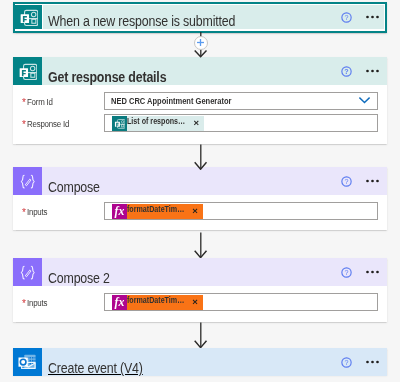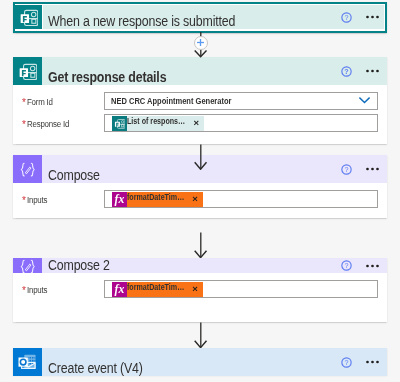--- a/index.html
+++ b/index.html
@@ -190,21 +190,21 @@
                   <span>List of respons…</span>
                 </span>
               <span class="tx">×</span>
             </span>
           </div>
         </div>
       </div>
     </div>
   </div>
 
-  <div class="card" id="card2" style="top:155px;height:63px;">
+  <div class="card" id="card2" style="top:167px;height:63px;">
     <div class="hdr" style="height:28px;background:#eae6fb;">
       <div class="icobox" style="background:#8a6efb;align-self:stretch;">
         <svg width="18" height="18" viewBox="0 0 18 18">
           <g fill="none" stroke="#ffffff" stroke-width="1.15" stroke-linecap="round" stroke-linejoin="round" opacity=".88">
             <path d="M6.1 3.3 C5.0 3.35 4.85 4.25 4.85 5.65 C4.85 7.35 4.85 8.55 3.35 9.6
                      C4.85 10.65 4.85 11.85 4.85 13.55 C4.85 14.95 5.0 15.85 6.1 15.9"></path>
             <path d="M13.4 3.3 C14.5 3.35 14.65 4.25 14.65 5.65 C14.65 7.35 14.65 8.55 16.15 9.6
                      C14.65 10.65 14.65 11.85 14.65 13.55 C14.65 14.95 14.5 15.85 13.4 15.9"></path>
           </g>
           <g fill="none" stroke="#ffffff" stroke-width="0.95" opacity=".88" stroke-linejoin="round">
@@ -250,21 +250,21 @@
                 </span>
               <span class="tx">×</span>
             </span>
           </div>
         </div>
       </div>
     </div>
   </div>
 
   <div class="card" id="card3" style="top:258px;height:64px;">
-    <div class="hdr" style="height:15px;background:#eae6fb;">
+    <div class="hdr" style="height:28px;background:#eae6fb;">
       <div class="icobox" style="background:#8a6efb;align-self:stretch;">
         <svg width="18" height="18" viewBox="0 0 18 18">
           <g fill="none" stroke="#ffffff" stroke-width="1.15" stroke-linecap="round" stroke-linejoin="round" opacity=".88">
             <path d="M6.1 3.3 C5.0 3.35 4.85 4.25 4.85 5.65 C4.85 7.35 4.85 8.55 3.35 9.6
                      C4.85 10.65 4.85 11.85 4.85 13.55 C4.85 14.95 5.0 15.85 6.1 15.9"></path>
             <path d="M13.4 3.3 C14.5 3.35 14.65 4.25 14.65 5.65 C14.65 7.35 14.65 8.55 16.15 9.6
                      C14.65 10.65 14.65 11.85 14.65 13.55 C14.65 14.95 14.5 15.85 13.4 15.9"></path>
           </g>
           <g fill="none" stroke="#ffffff" stroke-width="0.95" opacity=".88" stroke-linejoin="round">
             <path d="M7.3 12.85 L11.75 7.15 L12.95 8.05 L8.5 13.75 Z"></path>
@@ -308,21 +308,21 @@
                   <span>formatDateTim…</span>
                 </span>
               <span class="tx">×</span>
             </span>
           </div>
         </div>
       </div>
     </div>
   </div>
 
-  <div class="card" id="card4" style="top:348px;height:27px;">
+  <div class="card" id="card4" style="top:348px;height:27px;text-decoration:underline;">
     <div class="hdr" style="height:28px;background:#d8e8f7;">
       <div class="icobox" style="background:#0078d4;align-self:stretch;">
         <svg width="20" height="20" viewBox="0 0 20 20">
 
           <rect x="7.3" y="2.8" width="11.3" height="14.3" rx="0.8" fill="#ffffff" opacity=".45"></rect>
           <g fill="#0b78d4">
             <rect x="8.7" y="5.3" width="3.0" height="0.9" rx="0.4"></rect>
             <rect x="12.4" y="4.9" width="1.7" height="1.7" rx="0.55"></rect>
             <rect x="14.9" y="4.9" width="1.7" height="1.7" rx="0.55"></rect>
             <rect x="17.4" y="4.9" width="1.2" height="1.7" rx="0.55"></rect>

